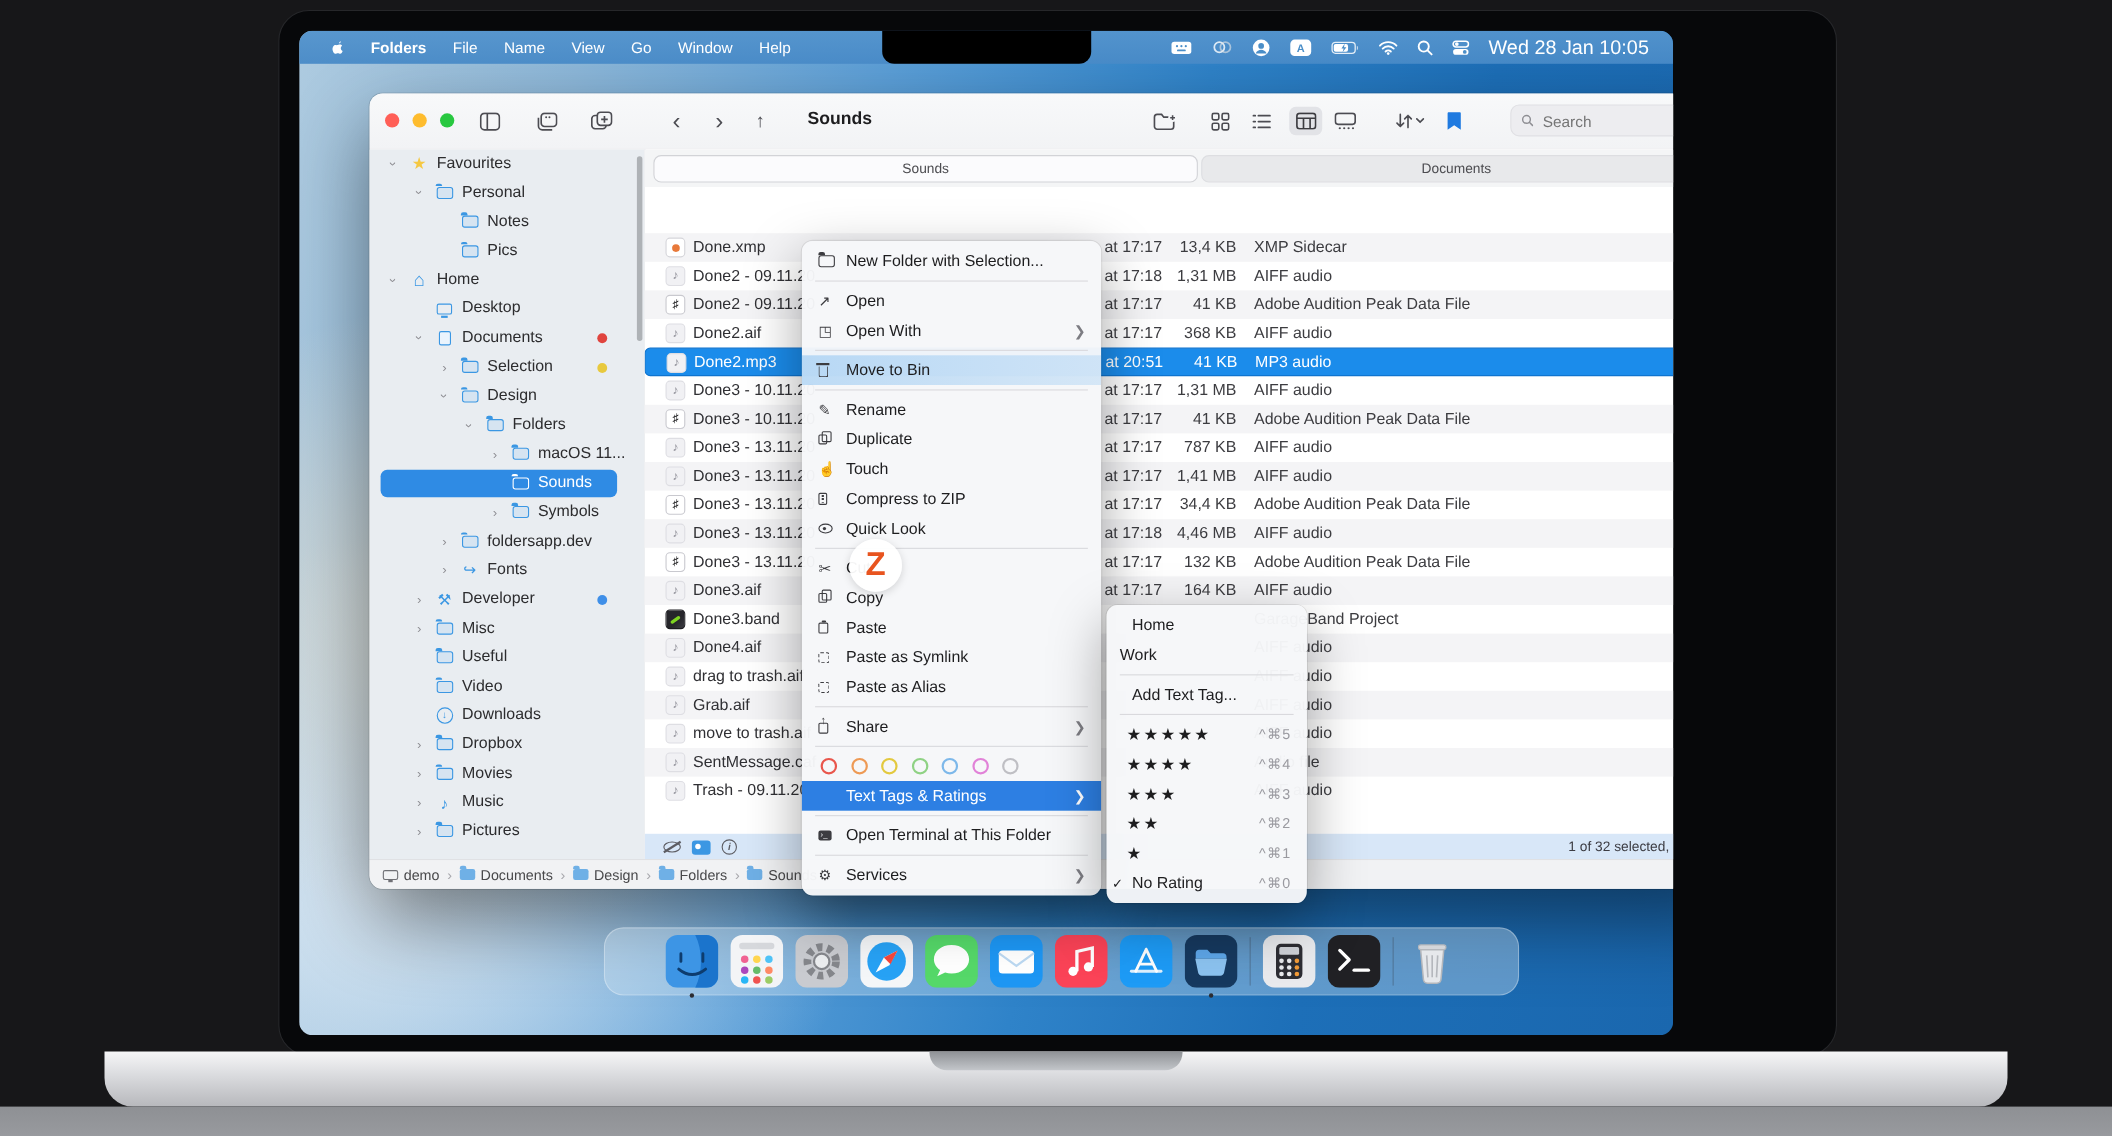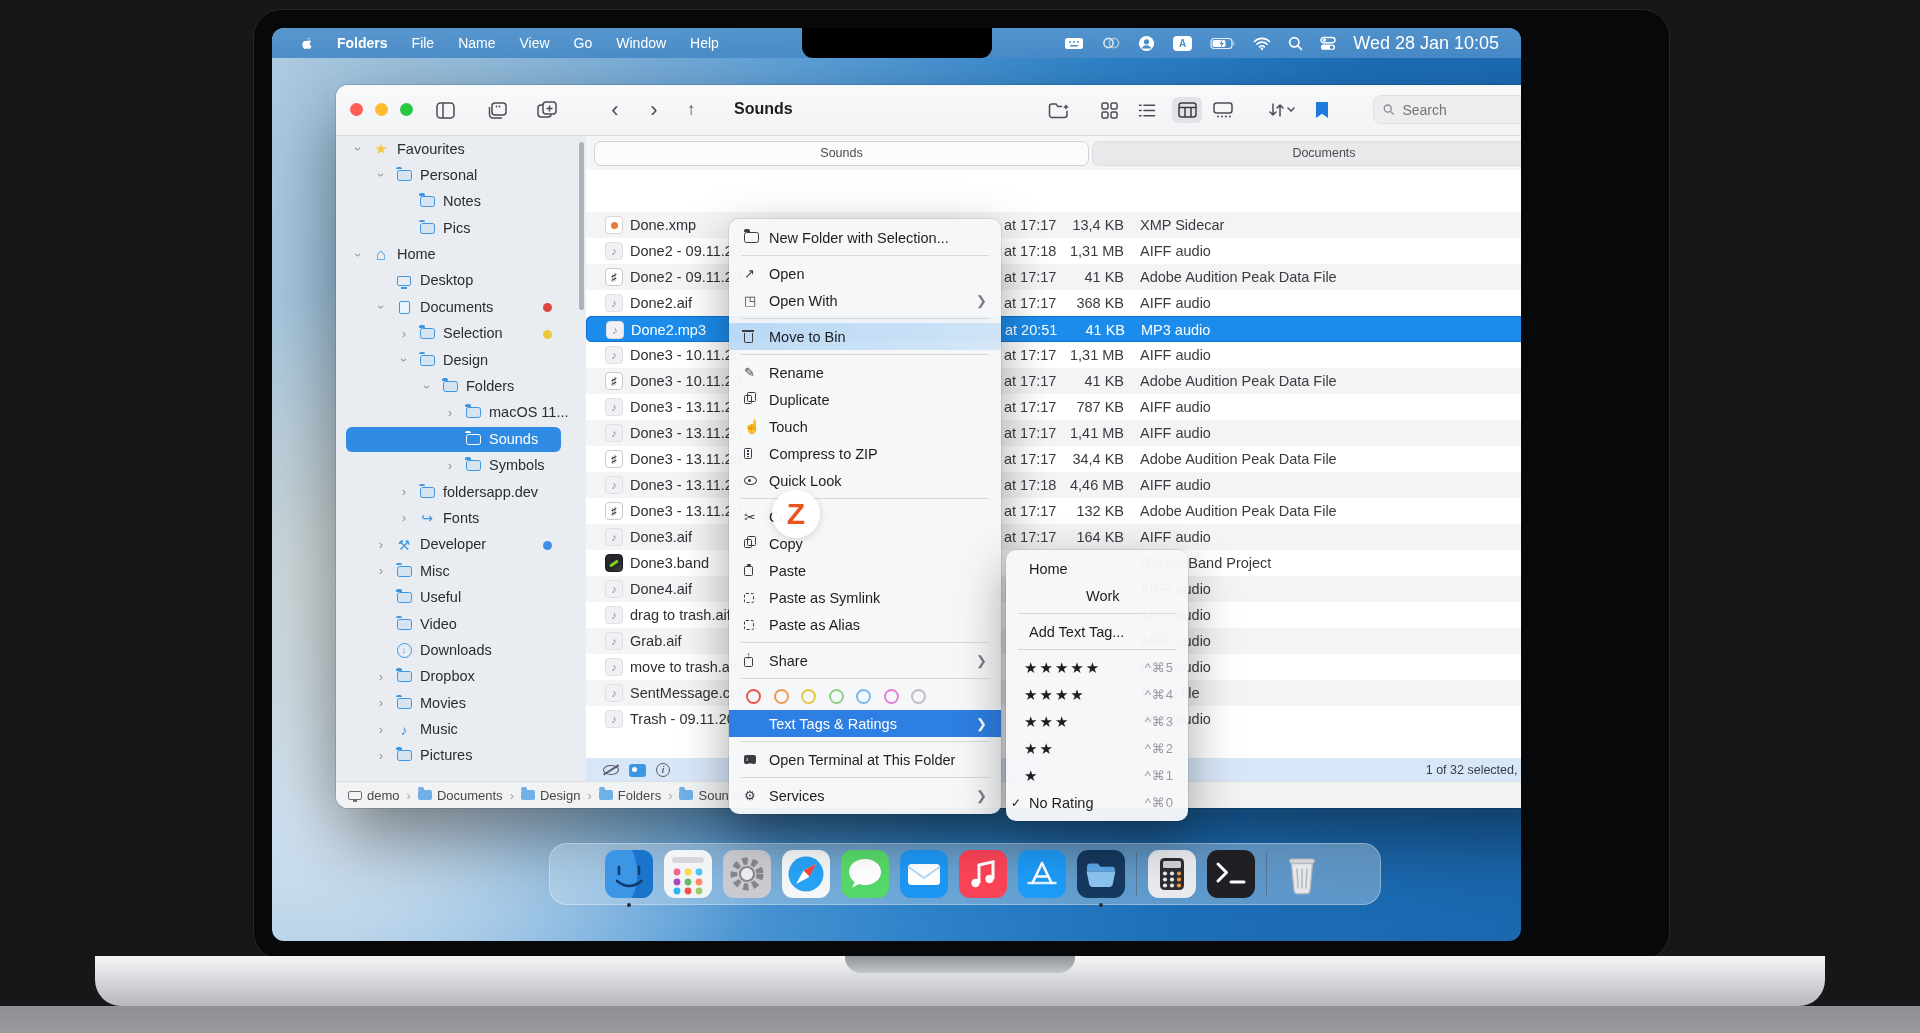--- a/index.html
+++ b/index.html
@@ -839,21 +839,21 @@
           </span>
           <span>Services</span>
           <span class="chev">❯</span>
         </div>
       </div>
 
     <div class="menu" style="left:734px;top:522px;width:182px" id="sub-menu">
         <div class="mi" style="padding-left: 18px;">
           <span class="sub-label">Home</span>
         </div>
-        <div class="mi" style="padding-left: 27px; margin-left: 48px;">
+        <div class="mi" style="padding-left: 7px;">
           <span class="sub-label">Work</span>
         </div>
         <div class="mdiv"></div>
         <div class="mi" style="padding-left: 18px;">
           <span class="sub-label">Add Text Tag...</span>
         </div>
         <div class="mdiv"></div>
         <div class="mi" style="padding-left: 18px;">
           <span class="starset">★★★★★</span>
           <span class="shortcut">^⌘5</span>

